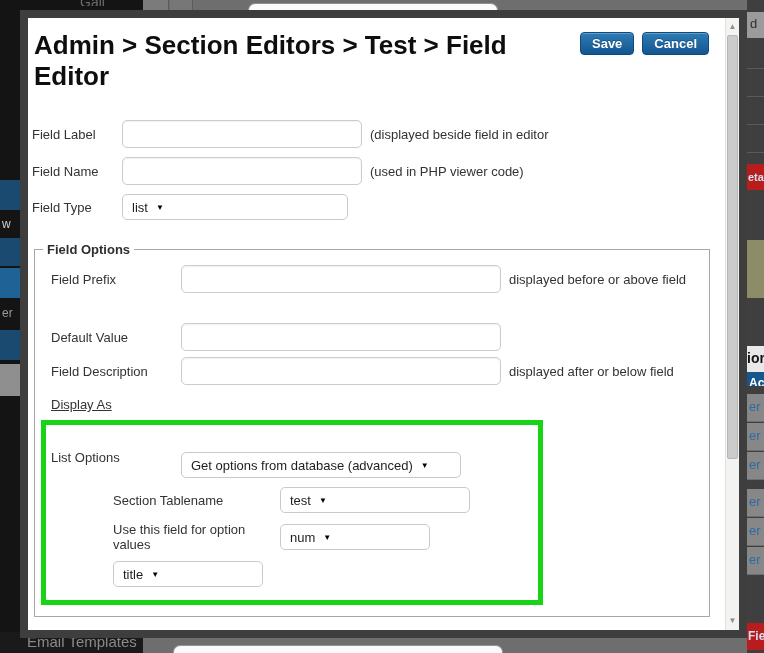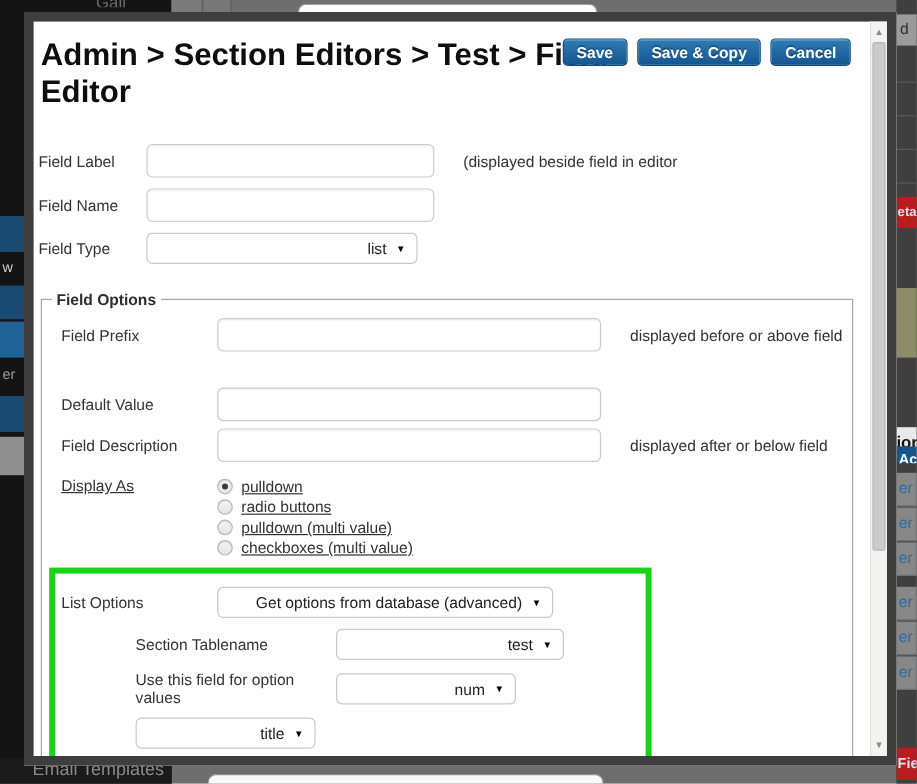--- a/index.html
+++ b/index.html
@@ -28,21 +28,21 @@
   .bg-bottom-inputtop { position:absolute; left:173px; top:645px; width:330px; height:8px;
                         background:#fafafa; border:1px solid #939393; border-bottom:none; border-radius:7px 7px 0 0; }
 
   .bg-right { position:absolute; left:747px; top:0; width:17px; height:653px; background:#3f3f3f; overflow:hidden; }
   .bg-right > div { position:absolute; left:0; width:17px; overflow:hidden; white-space:nowrap; }
   .rs-lightband { top:12px; height:26px; background:#9b9b9b; color:#2e2e2e; font-size:13px; line-height:24px; padding-left:3px; }
   .rs-sep { height:1px; background:#5a5a5a; }
   .rs-btn-blue { background:#b91c1c; color:#cfe2f2; font-size:11px; font-weight:bold; }
   .rs-details { top:164px; height:26px; line-height:26px; padding-left:1px; }
   .rs-olive { top:240px; height:58px; background:#8d8c68; }
-  .rs-header { top:356px; height:26px; background:#e9e9e9; color:#141414; font-size:14px; font-weight:bold; line-height:24px; }
+  .rs-header { top:346px; height:26px; background:#e9e9e9; color:#141414; font-size:14px; font-weight:bold; line-height:24px; }
   .rs-colhead { top:372px; height:14px; background:#17568c; color:#fff; font-size:12px; font-weight:bold; line-height:22px; padding-left:2px; }
   .rs-row { height:28px; background:#878787; border-bottom:1px solid #6f6f6f; color:#2a6ca5; font-size:13px; line-height:26px; padding-left:2px; }
   .rs-fields { top:623px; height:27px; line-height:27px; font-size:12px; padding-left:1px; }
 
   
   .modal { position:absolute; left:20px; top:10px; width:727px; height:628px;
            background:#ffffff; border:8px solid #3e3e3e; }
   .modal-content { position:absolute; left:0; top:0; right:14px; bottom:0; overflow:hidden; padding:12px 0 0 2px; }
 
   .modal-title { margin:0 0 0 4px; width:478px; font-size:26px; line-height:31px; font-weight:bold; color:#0e0e0e; }
@@ -53,27 +53,27 @@
          font-size:13px; line-height:15px; padding:3px 11px; font-family:inherit;
          box-shadow:inset 0 1px 0 rgba(255,255,255,0.25); text-shadow:0 -1px 0 rgba(0,0,0,0.25); cursor:pointer; }
 
   .row { display:flex; align-items:center; margin:9px 0 0 2px; font-size:13px; color:#333; }
   .row-first { margin-top:28px; }
   .lbl { width:90px; flex-shrink:0; }
   .tinput { height:28px; border:1px solid #cccccc; border-radius:5px; background:#fff;
             padding:0 8px; font-size:13px; font-family:inherit; color:#333;
             box-shadow:inset 0 1px 2px rgba(0,0,0,0.06); }
   .w240 { width:240px; } .w320 { width:320px; }
-  .hint { margin-left:24px; color:#333; white-space:nowrap; }
+  .hint { margin-left:8px; color:#333; white-space:nowrap; }
 
   .select { height:26px; border:1px solid #c9c9c9; border-radius:5px; background:#fff;
-            display:flex; align-items:center; justify-content:flex-end;
+            display:flex; align-items:center; justify-content:flex-start;
             padding:0 9px; font-size:13px; color:#1d1d1d; cursor:default; }
   .select .arrow { font-size:8px; color:#000; margin-left:8px; flex-shrink:0; }
-  .w226 { width:226px; } .w280 { width:280px; } .w190 { width:190px; } .w150 { width:150px; }
+  .w226 { width:226px; } .w280 { width:280px;margin-top:16px; } .w190 { width:190px; } .w150 { width:150px; }
 
   fieldset.opts { margin:22px 15px 0 4px; border:1px solid #a6a6a6; padding:2px 8px 6px 6px; }
   fieldset.opts legend { font-size:13px; font-weight:bold; color:#2e2e2e; padding:0 4px; margin-left:2px; }
 
   .frow { display:flex; align-items:center; margin:6px 0 0 10px; font-size:13px; color:#333; }
   .frow-first { margin-top:30px; }
   .flbl { width:130px; flex-shrink:0; }
   .frow.radios { align-items:flex-start; margin-top:12px;text-decoration:underline; }
   .radio-line { display:flex; align-items:center; height:17px; font-size:13px; color:#333; }
   .rb { width:13px; height:13px; border-radius:50%; border:1px solid #b5b5b5;
@@ -143,33 +143,33 @@
 <div class="bg-bottom-item">Email Templates</div>
 <div class="bg-bottom-inputtop"></div>
 
 <div class="modal">
   <div class="modal-content">
 
     <h1 class="modal-title">Admin &gt; Section Editors &gt; Test &gt; Field Editor</h1>
 
     <div class="header-buttons">
       <button class="btn">Save</button>
-      <button class="btn">Save &amp; Copy</button>
       <button class="btn">Cancel</button>
     </div>
 
     <div class="row row-first">
       <span class="lbl">Field Label</span>
       <input type="text" class="tinput w240" style="">
       <span class="hint">(displayed beside field in editor</span>
     </div>
 
     <div class="row">
       <span class="lbl">Field Name</span>
       <input type="text" class="tinput w240" style="">
+      <span class="hint">(used in PHP viewer code)</span>
     </div>
 
     <div class="row">
       <span class="lbl">Field Type</span>
       <div class="select w226">
         <span>list</span>
         <span class="arrow">▼</span>
       </div>
     </div>
 
@@ -188,38 +188,20 @@
       </div>
 
       <div class="frow">
         <span class="flbl">Field Description</span>
         <input type="text" class="tinput w320" style="">
         <span class="hint">displayed after or below field</span>
       </div>
 
       <div class="frow radios">
         <span class="flbl">Display As</span>
-        <div>
-          <div class="radio-line">
-            <span class="rb checked"></span>
-            <span>pulldown</span>
-          </div>
-          <div class="radio-line">
-            <span class="rb"></span>
-            <span>radio buttons</span>
-          </div>
-          <div class="radio-line">
-            <span class="rb"></span>
-            <span>pulldown (multi value)</span>
-          </div>
-          <div class="radio-line">
-            <span class="rb"></span>
-            <span>checkboxes (multi value)</span>
-          </div>
-        </div>
       </div>
 
       <div class="green-box">
         <div class="grow">
           <span class="glbl">List Options</span>
           <div class="select w280">
             <span>Get options from database (advanced)</span>
             <span class="arrow">▼</span>
           </div>
         </div>

